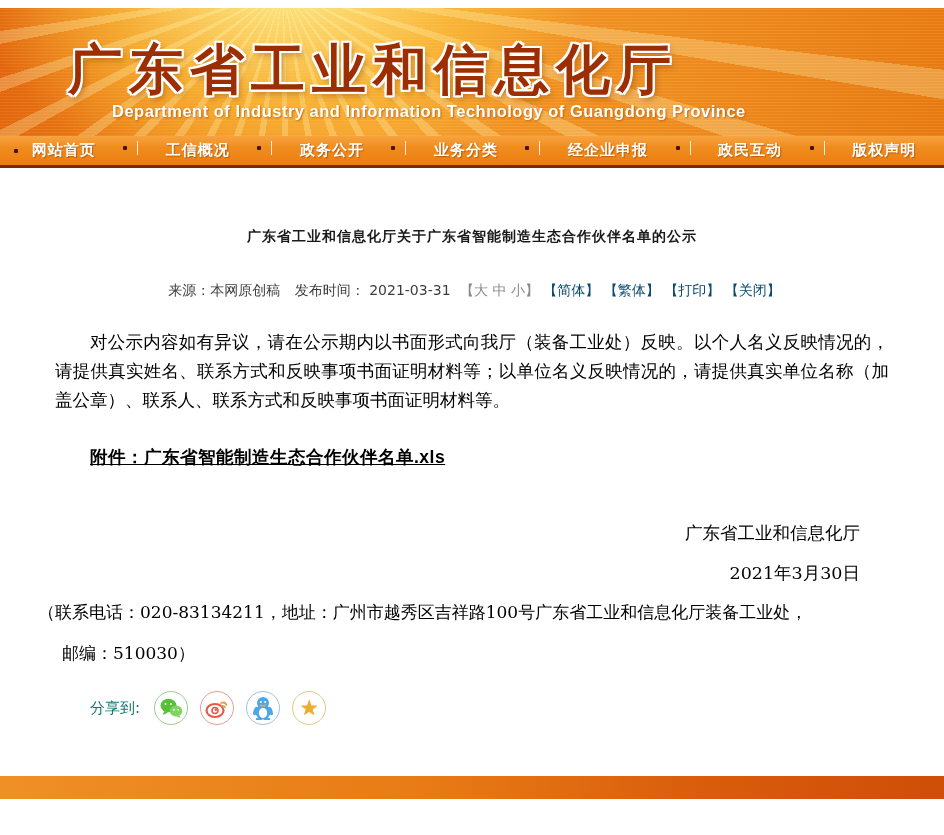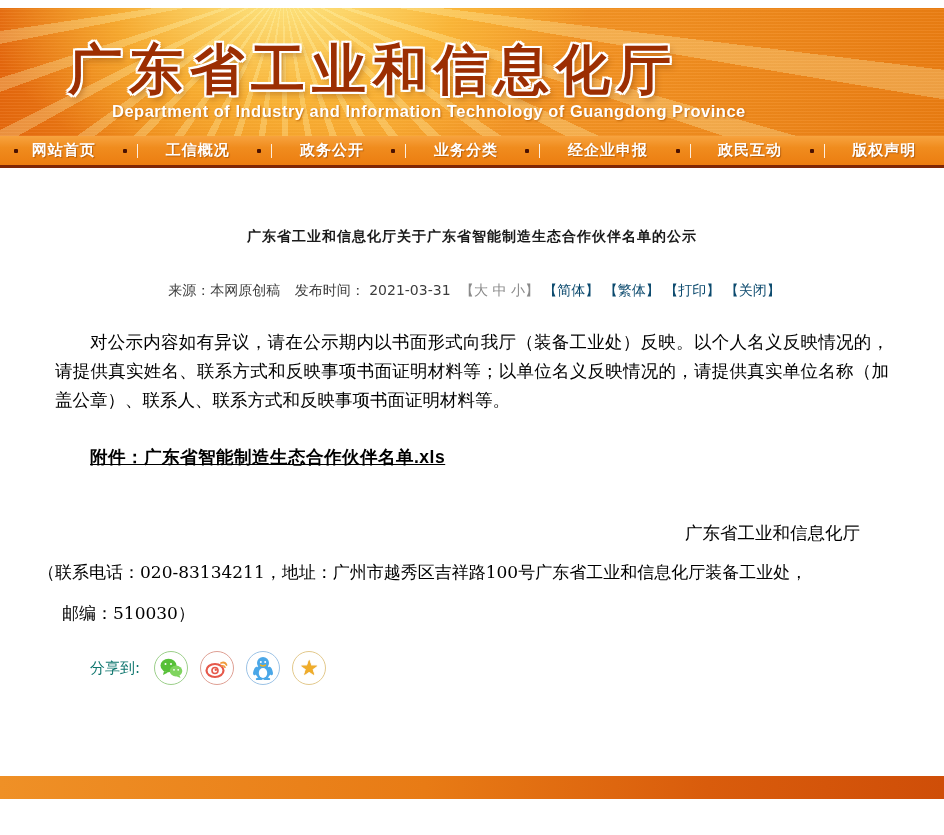--- a/index.html
+++ b/index.html
@@ -34,21 +34,21 @@
     text-shadow:1px 1px 2px rgba(180,90,0,0.8);
   }
 
   
   .nav {
     height:32px; display:flex; align-items:center;
     background:linear-gradient(180deg, #f7a33f 0%, #f08c1e 40%, #ec7d10 100%);
     border-bottom:3px solid #7e2606;
     padding:0 14px;
   }
-  .nav-group { flex:1; display:flex; align-items:center; justify-content:space-around;font-family:Liberation Mono, monospace; }
+  .nav-group { flex:1; display:flex; align-items:flex-start; justify-content:space-around;font-family:Liberation Mono, monospace; }
   .nav-item {
     color:#ffffff; font-size:15px; font-weight:bold; letter-spacing:1px;
     text-decoration:none; cursor:pointer; text-shadow:1px 1px 1px rgba(150,70,0,0.6);
   }
   .nav-dot { width:4px; height:4px; background:#4a1202; display:inline-block; border-radius:1px; }
   .nav-sep { width:1px; height:14px; background:rgba(255,255,255,0.85); display:inline-block; margin-left:10px; }
   .nav-sep-pair { display:flex; align-items:center; }
 
   
   .content { flex:1; padding-top:60px; position:relative; }
@@ -172,20 +172,21 @@
     <div class="body-text">
       <p>对公示内容如有异议，请在公示期内以书面形式向我厅（装备工业处）反映。以个人名义反映情况的，请提供真实姓名、联系方式和反映事项书面证明材料等；以单位名义反映情况的，请提供真实单位名称（加盖公章）、联系人、联系方式和反映事项书面证明材料等。</p>
     </div>
 
     <div class="attachment-row">
       <a class="attachment-link">附件：广东省智能制造生态合作伙伴名单.xls</a>
     </div>
 
     <div class="signature-block">
       <div class="sig-line">广东省工业和信息化厅</div>
+      <div>2021年3月30日</div>
     </div>
 
     <div class="contact-block">
       <div class="contact-line1">（联系电话：020-83134211，地址：广州市越秀区吉祥路100号广东省工业和信息化厅装备工业处，</div>
       <div class="contact-line2">邮编：510030）</div>
     </div>
 
     <div class="share-row">
       <span class="share-label">分享到:</span>
 

